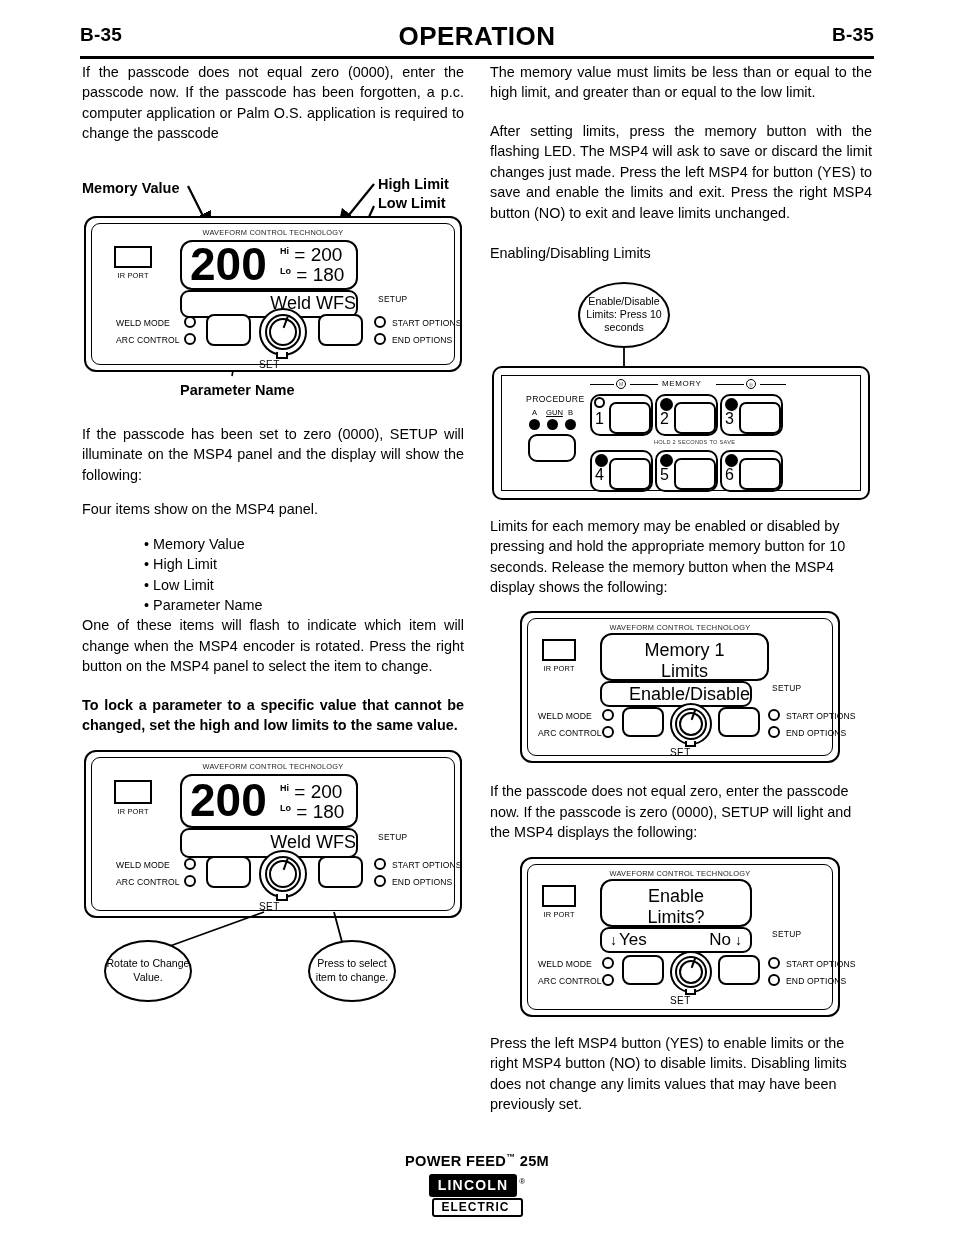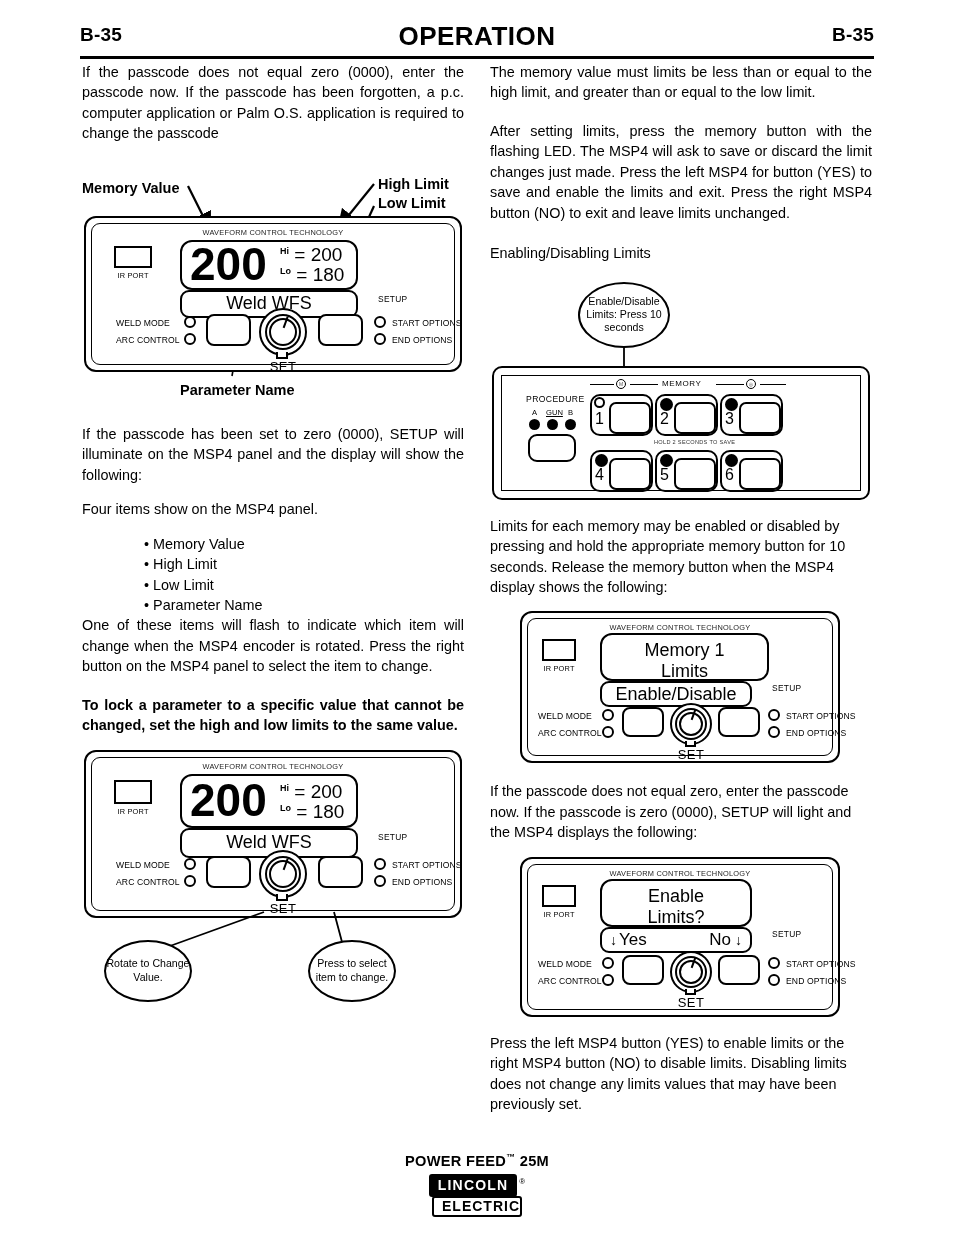--- a/index.html
+++ b/index.html
@@ -77,21 +77,21 @@
     position: absolute; font-size: 7.4px; text-align: center; letter-spacing: .2px;
   }
   .setup-label {
     position: absolute; font-size: 8.4px; letter-spacing: .3px;
   }
   .lcd-main {
     position: absolute; border: 2px solid #000; border-radius: 12px; background: #fff;
   }
   .lcd-sub {
     position: absolute; border: 2px solid #000; border-radius: 9px; background: #fff;
-    display: flex; align-items: center; justify-content: center;
+    display: flex; align-items: center; justify-content: flex-end;
   }
   .big-num {
     position: absolute; font-weight: bold; line-height: 1;
     font-family: "Liberation Sans", sans-serif;
   }
   .hilo { position: absolute; font-size: 19px; line-height: 1.06; }
   .hilo .tag { font-size: 9px; font-weight: bold; vertical-align: super; }
   .hilo .row { white-space: nowrap; }
 
   .lcd-two-line {
@@ -119,21 +119,21 @@
   .knob-mid {
     position: absolute; border: 2px solid #000; border-radius: 50%; background: #fff;
   }
   .knob-inner {
     position: absolute; border: 2px solid #000; border-radius: 50%; background: #fff;
   }
   .knob-tick {
     position: absolute; width: 1.6px; background: #000; transform-origin: top center;
   }
   .knob-stub { position: absolute; border: 2px solid #000; border-top: none; background: #fff; }
-  .set-label { position: absolute; font-size: 13px; letter-spacing: .4px; text-align: center; }
+  .set-label { position: absolute; font-size: 10px; letter-spacing: .4px; }
 
   
   .mempanel { position: relative; border: 2px solid #000; border-radius: 10px; background: #fff; }
   .mempanel-inner { position: absolute; left: 7px; top: 7px; right: 7px; bottom: 7px; border: 1px solid #000; }
   .mem-hdr-line { position: absolute; height: 1px; background: #000; }
   .mem-hdr-text { position: absolute; font-size: 8px; letter-spacing: .6px; }
   .mem-hdr-icon {
     position: absolute; border: 1px solid #000; border-radius: 50%;
     background: #fff; font-size: 5px; text-align: center; line-height: 8px; color: #555;
   }
@@ -162,21 +162,21 @@
   .footer-model .tm { font-size: 9px; vertical-align: super; }
   .logo-wrap { margin-top: 5px; display: inline-block; position: relative; }
   .logo-top {
     display: inline-block; background: #000; color: #fff; font-weight: bold;
     font-size: 14px; letter-spacing: 1.2px; padding: 1px 7px 2px 7px;
     border: 2px solid #000; border-radius: 3px;
   }
   .logo-reg { font-size: 8px; vertical-align: super; margin-left: 2px; }
   .logo-bot {
     display: inline-block; background: #fff; color: #000; font-weight: bold;
-    font-size: 14px; letter-spacing: 1px; padding: 0px 0 1px 8px;
+    font-size: 12px; letter-spacing: 1px; padding: 0px 11px 1px 8px;
     border: 2px solid #000; border-radius: 3px; margin-top: -2px;
   }
 </style>
 </head>
 <body>
 
 <div class="page-header">
   <span class="hdr-left">B-35</span>
   <span class="hdr-title">OPERATION</span>
   <span class="hdr-right">B-35</span>

